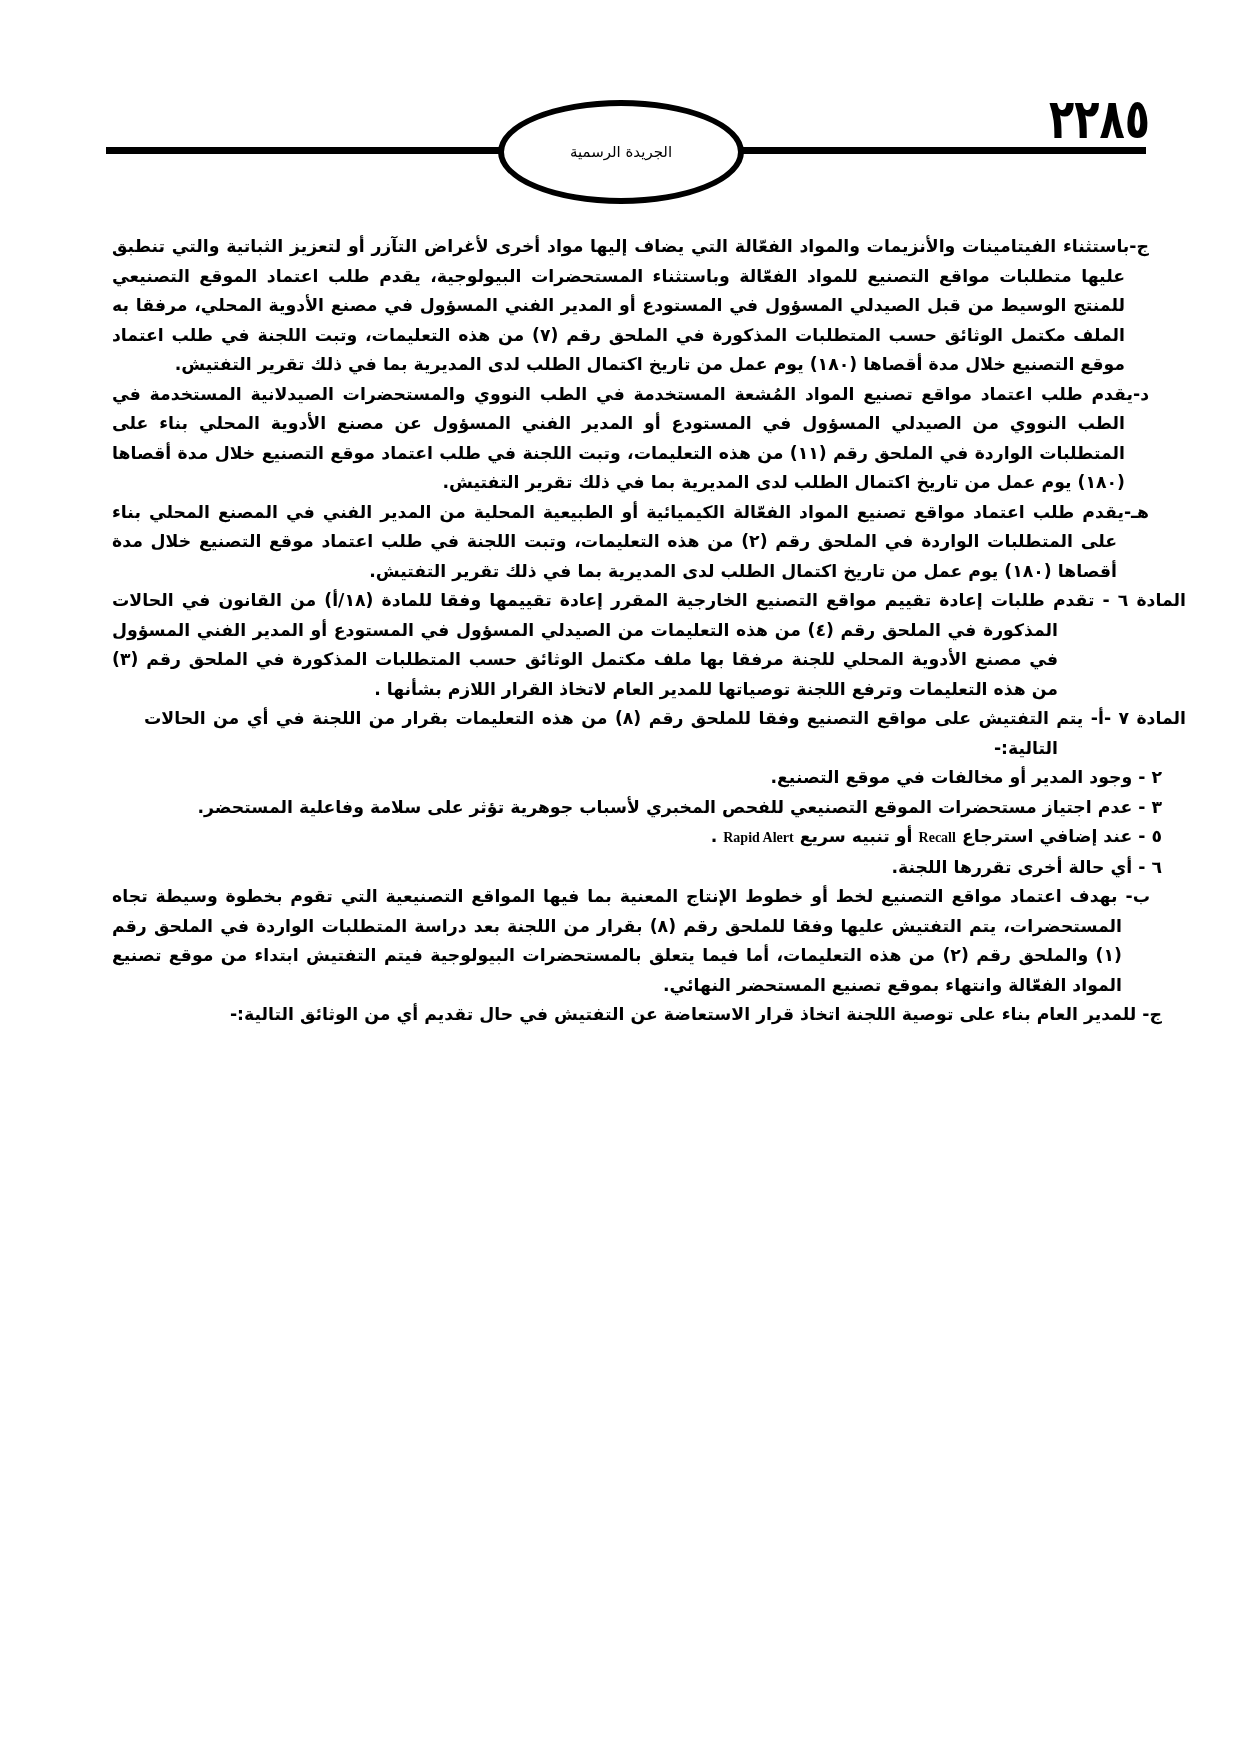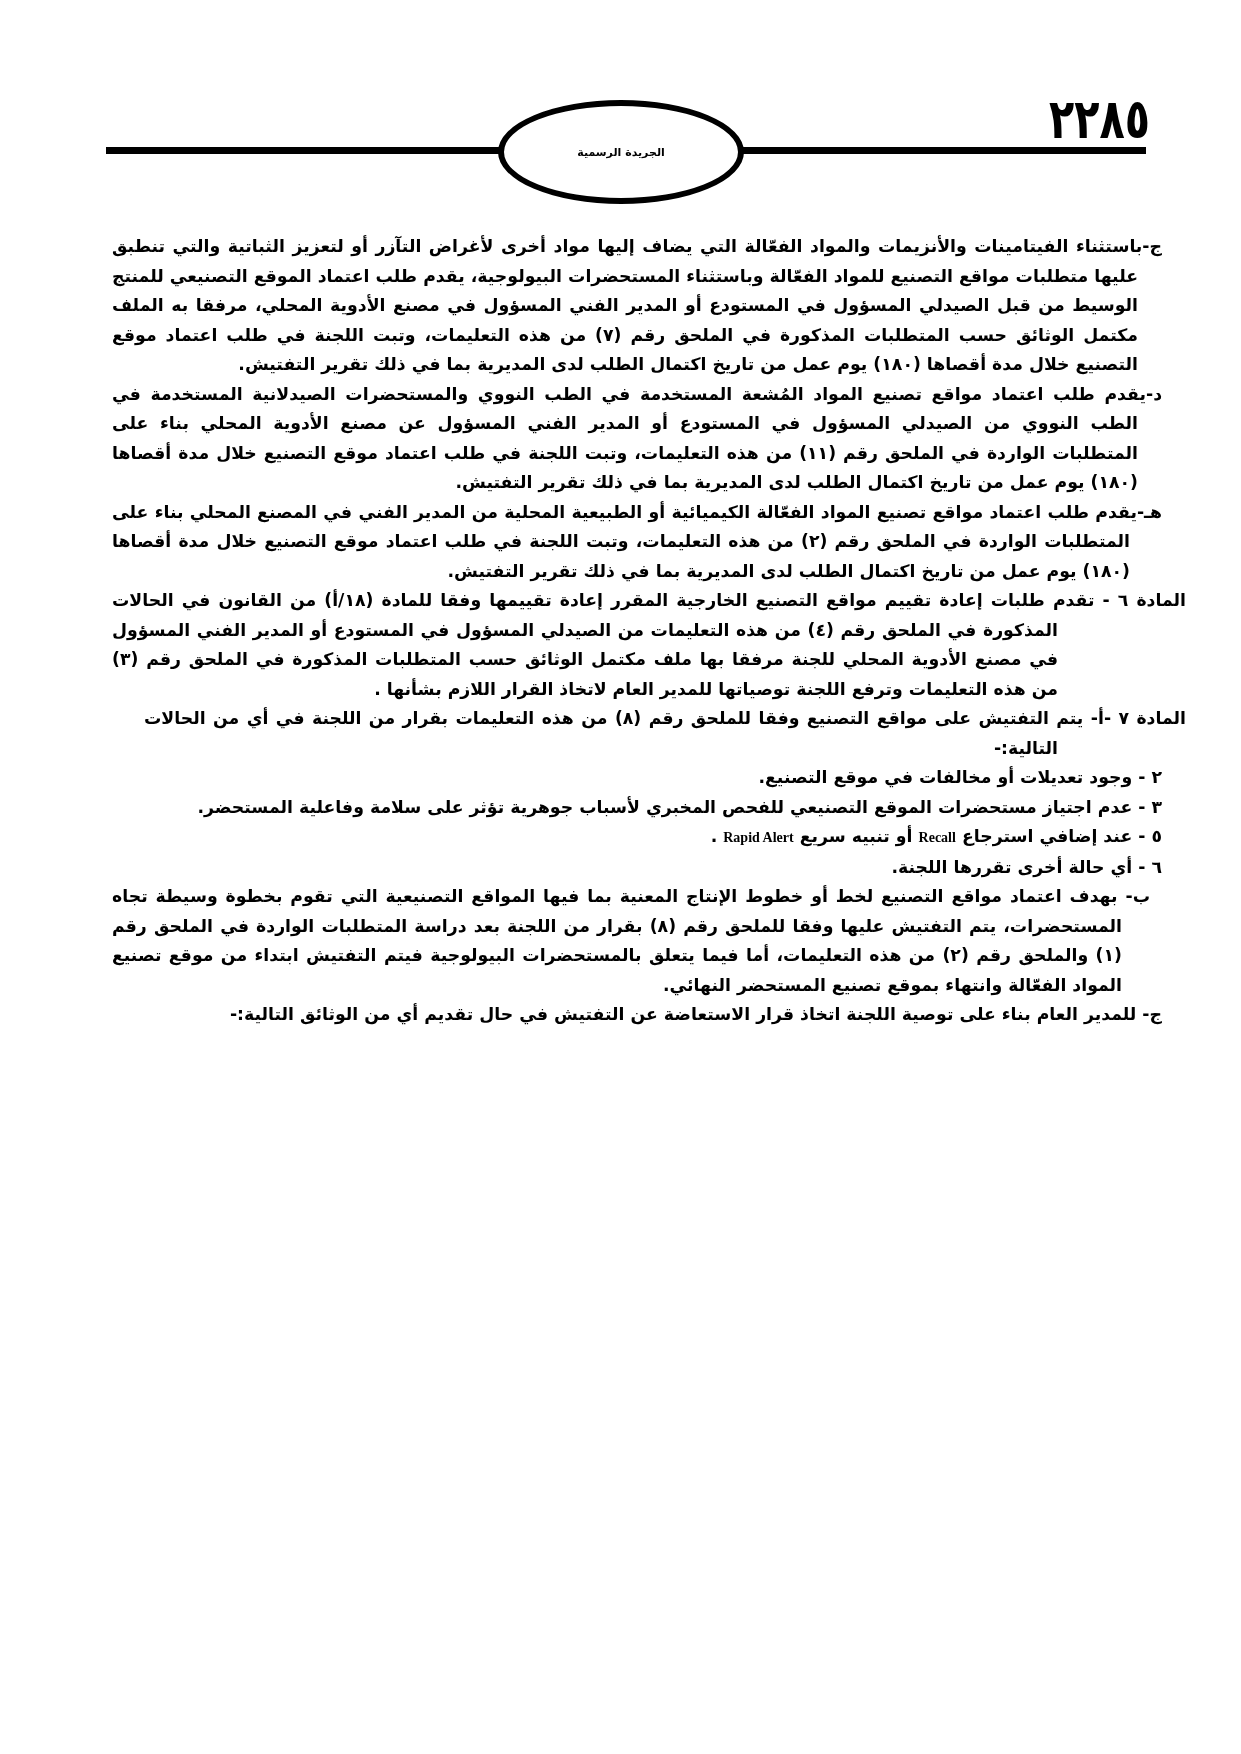--- a/index.html
+++ b/index.html
@@ -17,27 +17,27 @@
   .rule {
     position: absolute; top: 147px; left: 106px; width: 1040px; height: 7px;
     background: #000;
   }
   .masthead {
     position: absolute; top: 100px; left: 498px; width: 246px; height: 104px;
     border: 6px solid #000; border-radius: 50%;
     background: #fff; box-sizing: border-box;
     display: flex; align-items: center; justify-content: center;
   }
-  .masthead span { font-size: 11px; font-weight: bold; }
+  .masthead span { font-size: 15px; font-weight: normal; }
   .content {
     position: absolute; top: 232px; left: 112px; width: 1050px;
     direction: rtl; font-size: 17.3px; font-weight: bold; line-height: 29.5px;
   }
   .para { text-align: justify; text-align-last: right; }
-  .lvl1 { margin-right: 0; }
+  .lvl1 { margin-right: 13px; }
   .latin { font-family: "Liberation Serif", serif; font-weight: bold; font-size: 14px; }
 </style>
 </head>
 <body>
 
 <div class="page-number">٢٢٨٥</div>
 <div class="rule"></div>
 <div class="masthead">
   <span>الجريدة الرسمية</span>
 </div>
@@ -63,21 +63,21 @@
 
   <div style="margin-right:-24px;">
     <div class="para" style="padding-right:128px;text-indent:-128px;margin-left:32px;">
       <span>المادة ٧ -</span><span>أ-</span>
       <span>يتم التفتيش على مواقع التصنيع وفقا للملحق رقم (٨) من هذه التعليمات بقرار من اللجنة في أي من الحالات التالية:-</span>
     </div>
 
     <div style="margin-right:24px;">
       <div class="para" style="padding-right:40px;text-indent:-40px;">
         <span>٢ -</span>
-        <span>وجود تعديلات أو مخالفات في موقع التصنيع.</span>
+        <span>وجود المدير أو مخالفات في موقع التصنيع.</span>
       </div>
       <div class="para" style="padding-right:40px;text-indent:-40px;">
         <span>٣ -</span>
         <span>عدم اجتياز مستحضرات الموقع التصنيعي للفحص المخبري لأسباب جوهرية تؤثر على سلامة وفاعلية المستحضر.</span>
       </div>
       <div class="para" style="padding-right:40px;text-indent:-40px;">
         <span>٥ -</span>
         <span>عند إضافي استرجاع</span>
         <span class="latin" dir="ltr">Recall</span>
         <span>أو تنبيه سريع</span>

